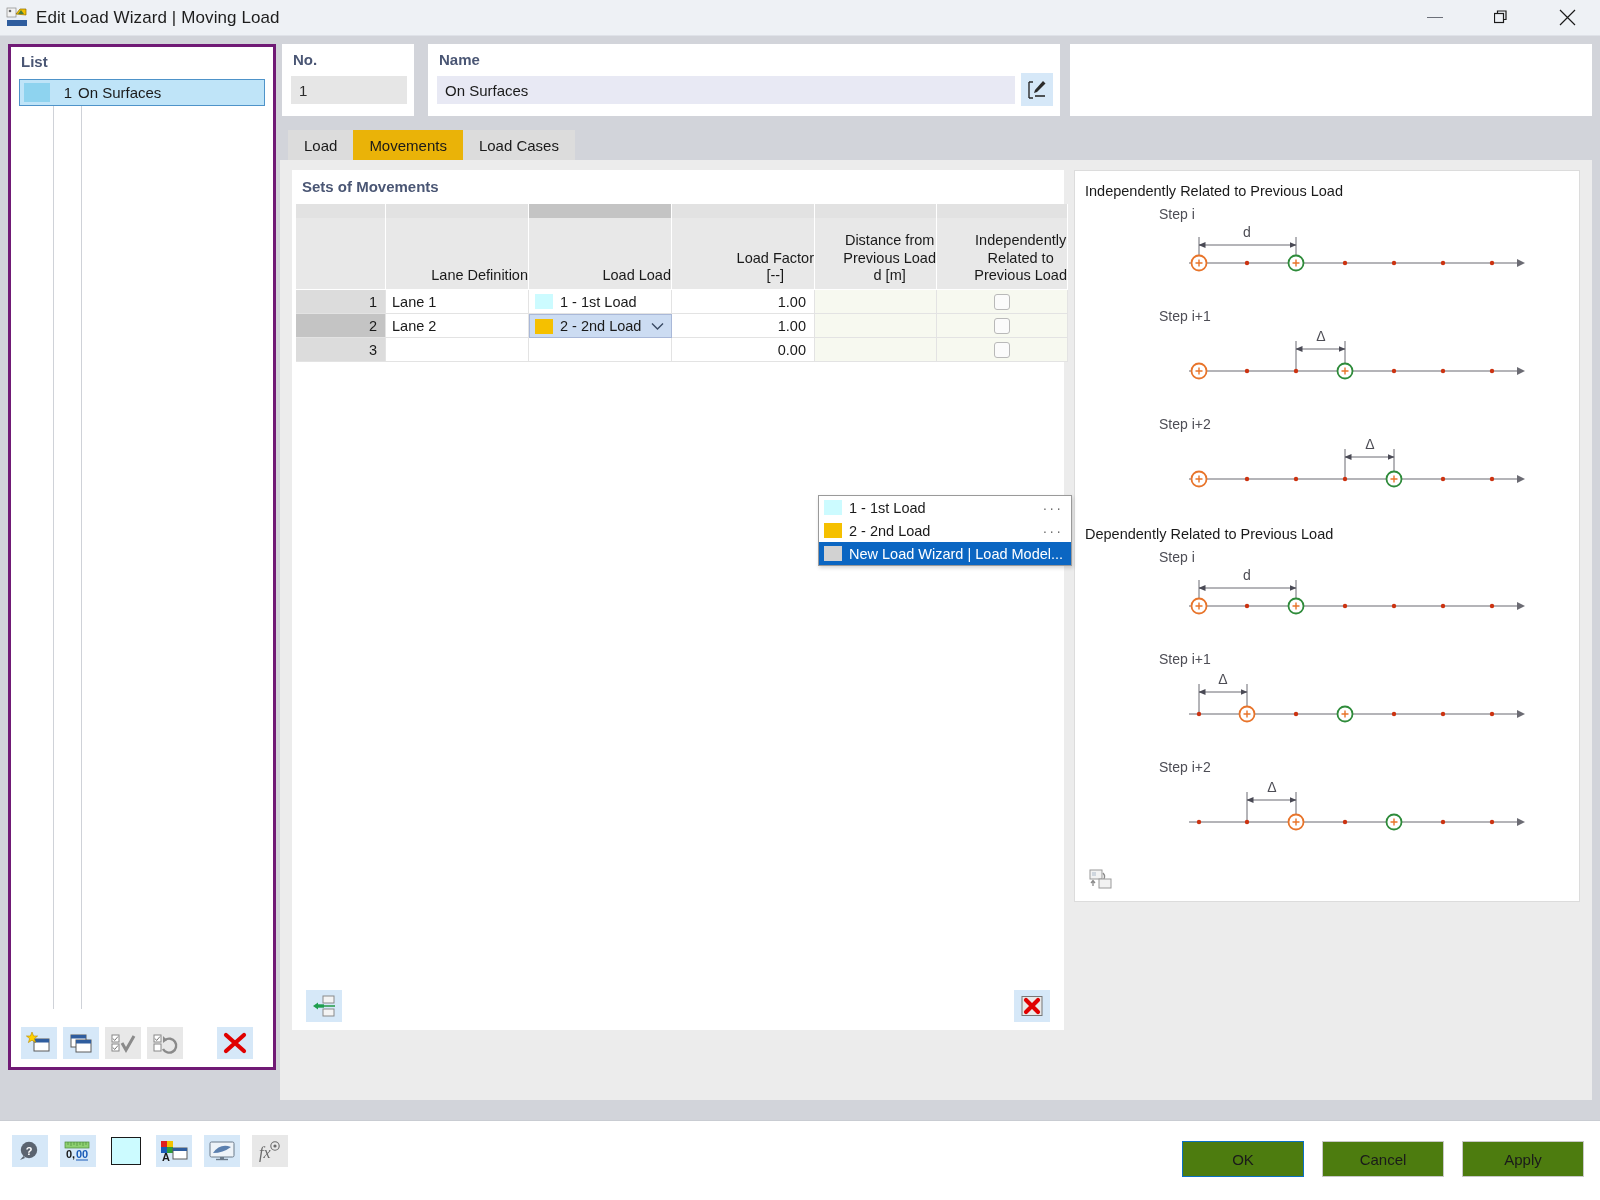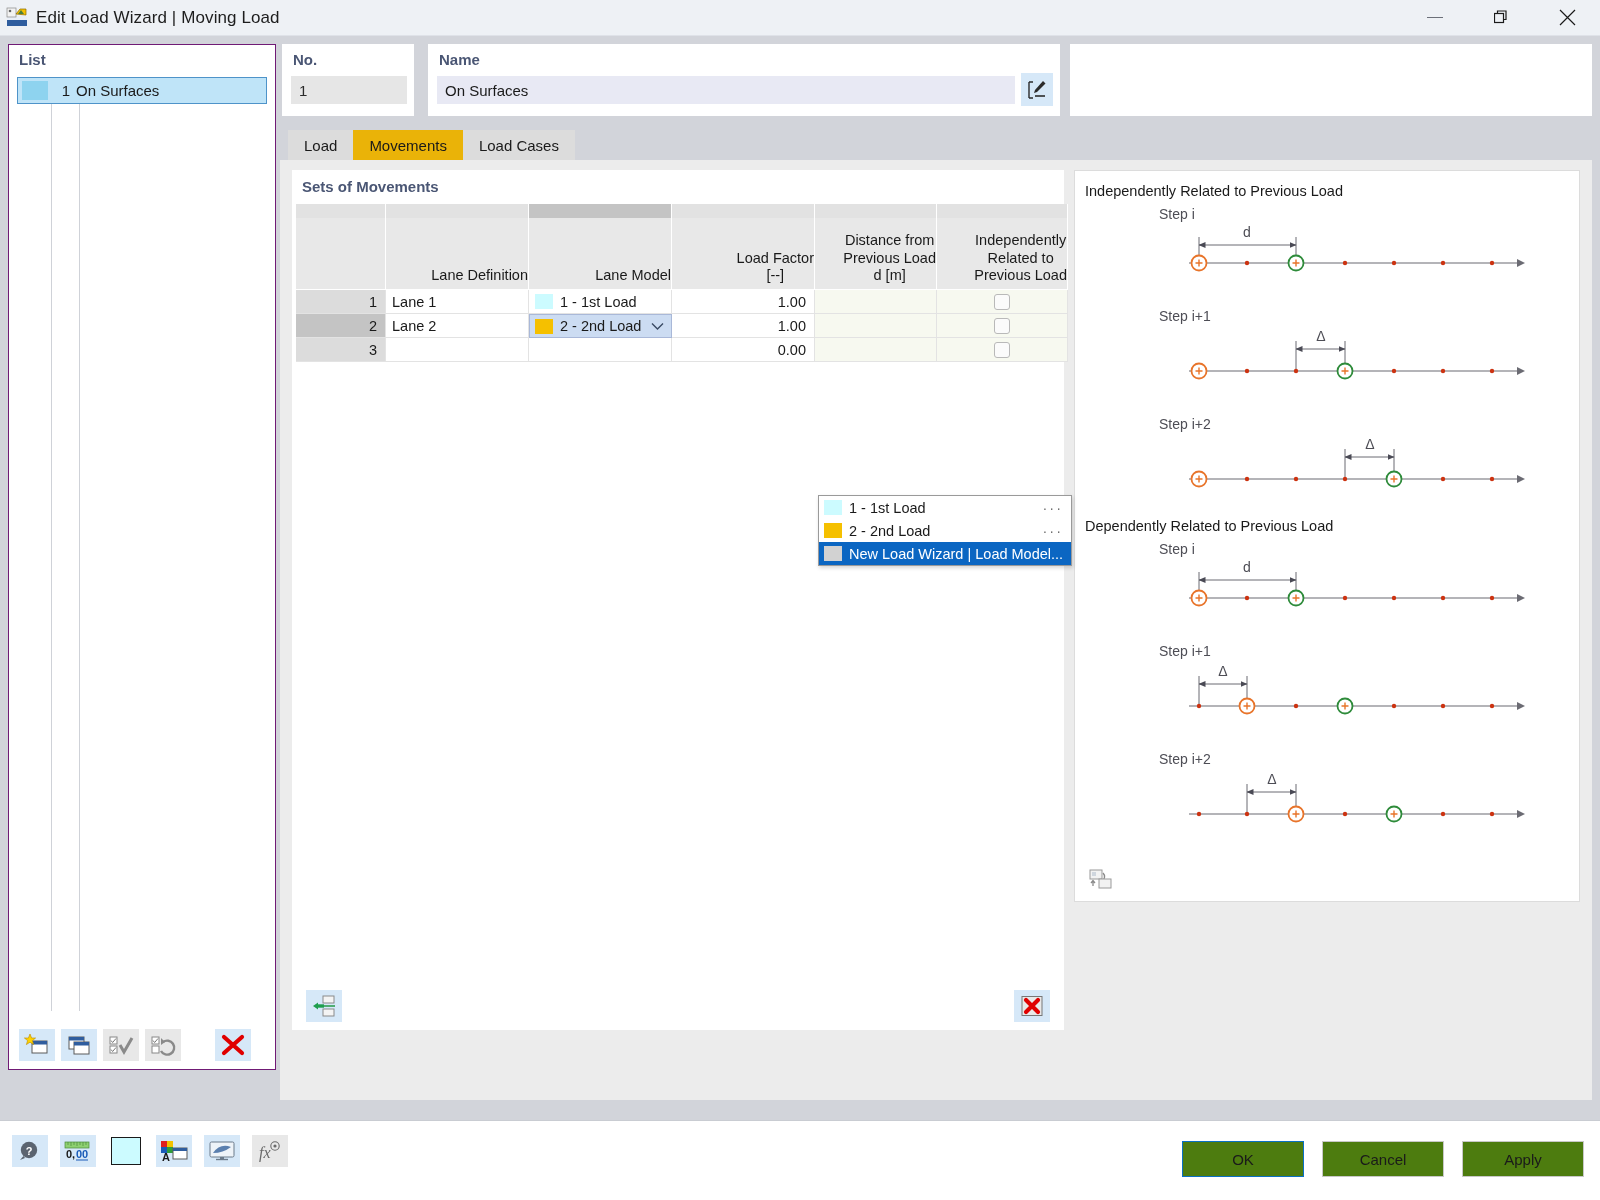--- a/index.html
+++ b/index.html
@@ -39,21 +39,21 @@
 
   
   .grp {
     position: absolute; background: #ffffff; border: 1px solid #ffffff;
   }
   .grp-title {
     font-size: 15px; font-weight: bold; color: #4a5674;
     padding: 6px 10px 3px 10px;
   }
 
-  #listGroup { left: 8px; top: 44px; width: 268px; height: 1026px; border:1px solid #701a75; }
+  #listGroup { left: 8px; top: 44px; width: 268px; height: 1026px; border:3px solid #701a75; }
   .list-head-line { position:absolute; left:8px; right:8px; top:30px; height:1px; background:#fff; }
   .list-row {
     position: absolute; left: 8px; right: 8px; top: 32px; height: 27px;
     background: #bfe4f8; border: 1px solid #4e93c9;
     display: flex; align-items: center;
   }
   .list-swatch { width: 26px; height: 19px; background: #8ed3ef; margin-left: 4px; }
   .list-num { width: 28px; text-align: right; padding-right: 6px; font-size: 15px; color:#1a1a1a;}
   .list-label { font-size: 15px; }
   .list-colline { position: absolute; top: 32px; bottom: 58px; width: 1px; background: #cfd2d8; }
@@ -301,21 +301,21 @@
           <div style="width:122px"></div>
           <div style="width:131px"></div>
         </div>
 
         <div class="hdr">
           <div style="width:90px"></div>
           <div style="width:143px">
             <span>Lane Definition</span>
           </div>
           <div style="width:143px" class="sel">
-            <span>Lane Model</span>
+            <span>Load Load</span>
           </div>
           <div style="width:143px">
             <span class="multi">Load Factor<br>[--]</span>
           </div>
           <div style="width:122px">
             <span class="multi">Distance from<br>Previous Load<br>d [m]</span>
           </div>
           <div style="width:131px">
             <span class="multi">Independently<br>Related to<br>Previous Load</span>
           </div>
@@ -472,21 +472,21 @@
             <marker id="ar-r" markerWidth="7" markerHeight="7" refX="6.5" refY="3" orient="auto">
               <path d="M0 0 L7 3 L0 6 z" fill="#4a4a55"></path>
             </marker>
             <marker id="ar-l" markerWidth="7" markerHeight="7" refX="0.5" refY="3" orient="auto">
               <path d="M7 0 L0 3 L7 6 z" fill="#4a4a55"></path>
             </marker>
           </defs>
         </svg>
 
         
-        <div class="diag-section-title" style="margin-top:14px;">Dependently Related to Previous Load</div>
+        <div class="diag-section-title" style="margin-top:22px;">Dependently Related to Previous Load</div>
         <svg width="470" height="300" viewBox="0 0 470 300">
 
           <text x="78" y="18" class="step-label">Step i</text>
           <g stroke="#6b6b73" stroke-width="1">
             <line x1="118" y1="36" x2="118" y2="62"></line>
             <line x1="215" y1="36" x2="215" y2="62"></line>
             <line x1="118" y1="44" x2="215" y2="44" marker-start="url(#ar-l)" marker-end="url(#ar-r)"></line>
           </g>
           <text x="166" y="36" class="step-label" text-anchor="middle">d</text>
           <line x1="108" y1="62" x2="440" y2="62" stroke="#6b6b73" stroke-width="1.1"></line>

